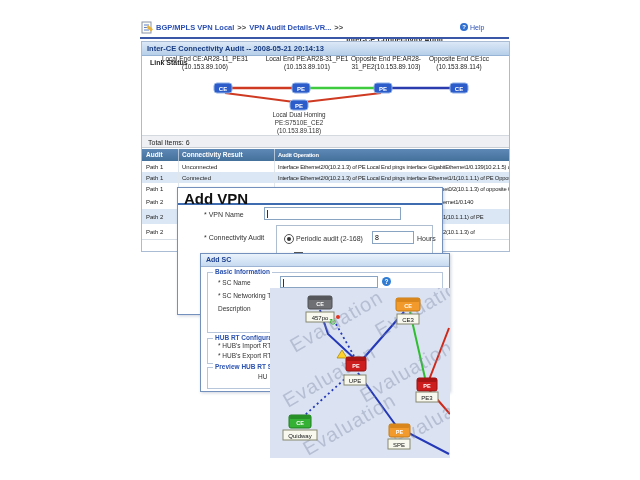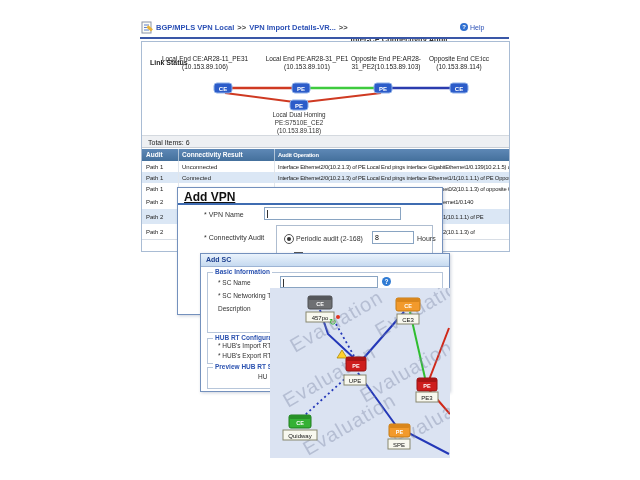--- a/index.html
+++ b/index.html
@@ -29,22 +29,22 @@
     border-bottom:1px solid #d8dee6;background:#fff;}
   .tint{background:#dbe7f5;}
   .c1{width:36px;padding-left:4px;box-sizing:border-box;flex:none;}
   .c2{width:96px;padding-left:3px;box-sizing:border-box;flex:none;border-left:1px solid rgba(255,255,255,.55);}
   .c3{flex:1;padding-left:3px;white-space:nowrap;overflow:hidden;letter-spacing:-0.2px;font-size:5.8px;
     border-left:1px solid rgba(255,255,255,.55);}
   .trow .c2,.trow .c3{border-left:1px solid #e0e6ed;height:100%;display:flex;align-items:center;}
   .frag{margin-left:165px;white-space:nowrap;}
   
   .dlg{position:absolute;background:#fff;border:1px solid #7491bd;box-shadow:1px 1px 3px rgba(60,80,120,.25);}
-  .vtitle{height:13px;padding:2px 6px 0 6px;font-size:12px;font-weight:bold;color:#111;
-    border-bottom:2px solid #3f6cb1;text-decoration:underline;}
+  .vtitle{height:13px;padding:2px 6px 0 6px;font-size:15px;font-weight:bold;color:#111;
+    border-bottom:2px solid #3f6cb1;}
   .flabel{position:absolute;font-size:7px;color:#333;}
   .tin{position:absolute;border:1px solid #89a4c2;background:#fff;box-sizing:border-box;
     font-size:7px;padding:0 2px;height:13px;}
   .caret{position:absolute;width:1px;height:8px;background:#333;}
   .gbox{position:absolute;border:1px solid #aebdd0;background:#fff;}
   .radio{position:absolute;width:8px;height:8px;border:1px solid #555;border-radius:50%;background:#fff;}
   .radio::after{content:"";position:absolute;left:2px;top:2px;width:4px;height:4px;border-radius:50%;background:#333;}
   .cbox{position:absolute;width:7px;height:7px;border:1px solid #555;background:#fff;}
   .sctitle{height:12px;background:linear-gradient(#eaf3fc,#c6daf0);border-bottom:1px solid #9db4d4;
     color:#1c3f8f;font-size:7px;font-weight:bold;line-height:12px;padding-left:5px;}
@@ -62,31 +62,32 @@
 <div class="abs crumbbar">
   <svg width="12" height="13">
     <rect x="1" y="1" width="9" height="11" fill="#fdfdf6" stroke="#8a94a8"></rect>
     <line x1="3" y1="4" x2="8" y2="4" stroke="#5b7fd0"></line>
     <line x1="3" y1="6.5" x2="8" y2="6.5" stroke="#5b7fd0"></line>
     <line x1="3" y1="9" x2="8" y2="9" stroke="#5b7fd0"></line>
     <rect x="6" y="6" width="6" height="3" fill="#e8b23a" transform="rotate(40 9 7)"></rect>
   </svg>
   <span class="link">BGP/MPLS VPN Local</span>
   <span class="sep">&gt;&gt;</span>
-  <span class="link">VPN Import Details-VR...</span>
+  <span class="link">VPN Audit Details-VR...</span>
   <span class="sep">&gt;&gt;</span>
   <span class="cur">Inter-CE Connectivity Audit</span>
 </div>
 <div class="abs helpwrap">
   <span class="hicon">?</span>
   <span>Help</span>
 </div>
 <div class="abs rule"></div>
 
 <div class="abs win">
+  <div class="whead">Inter-CE Connectivity Audit -- 2008-05-21 20:14:13</div>
 
   <div class="lnkstat">Link Status</div>
   <div class="ep" style="left:8px;">
     <div>Local End CE:AR28-11_PE31</div>
       <div>(10.153.89.106)</div>
     </div>
   <div class="ep" style="left:110px;">
     <div>Local End PE:AR28-31_PE1</div>
       <div>(10.153.89.101)</div>
     </div>

